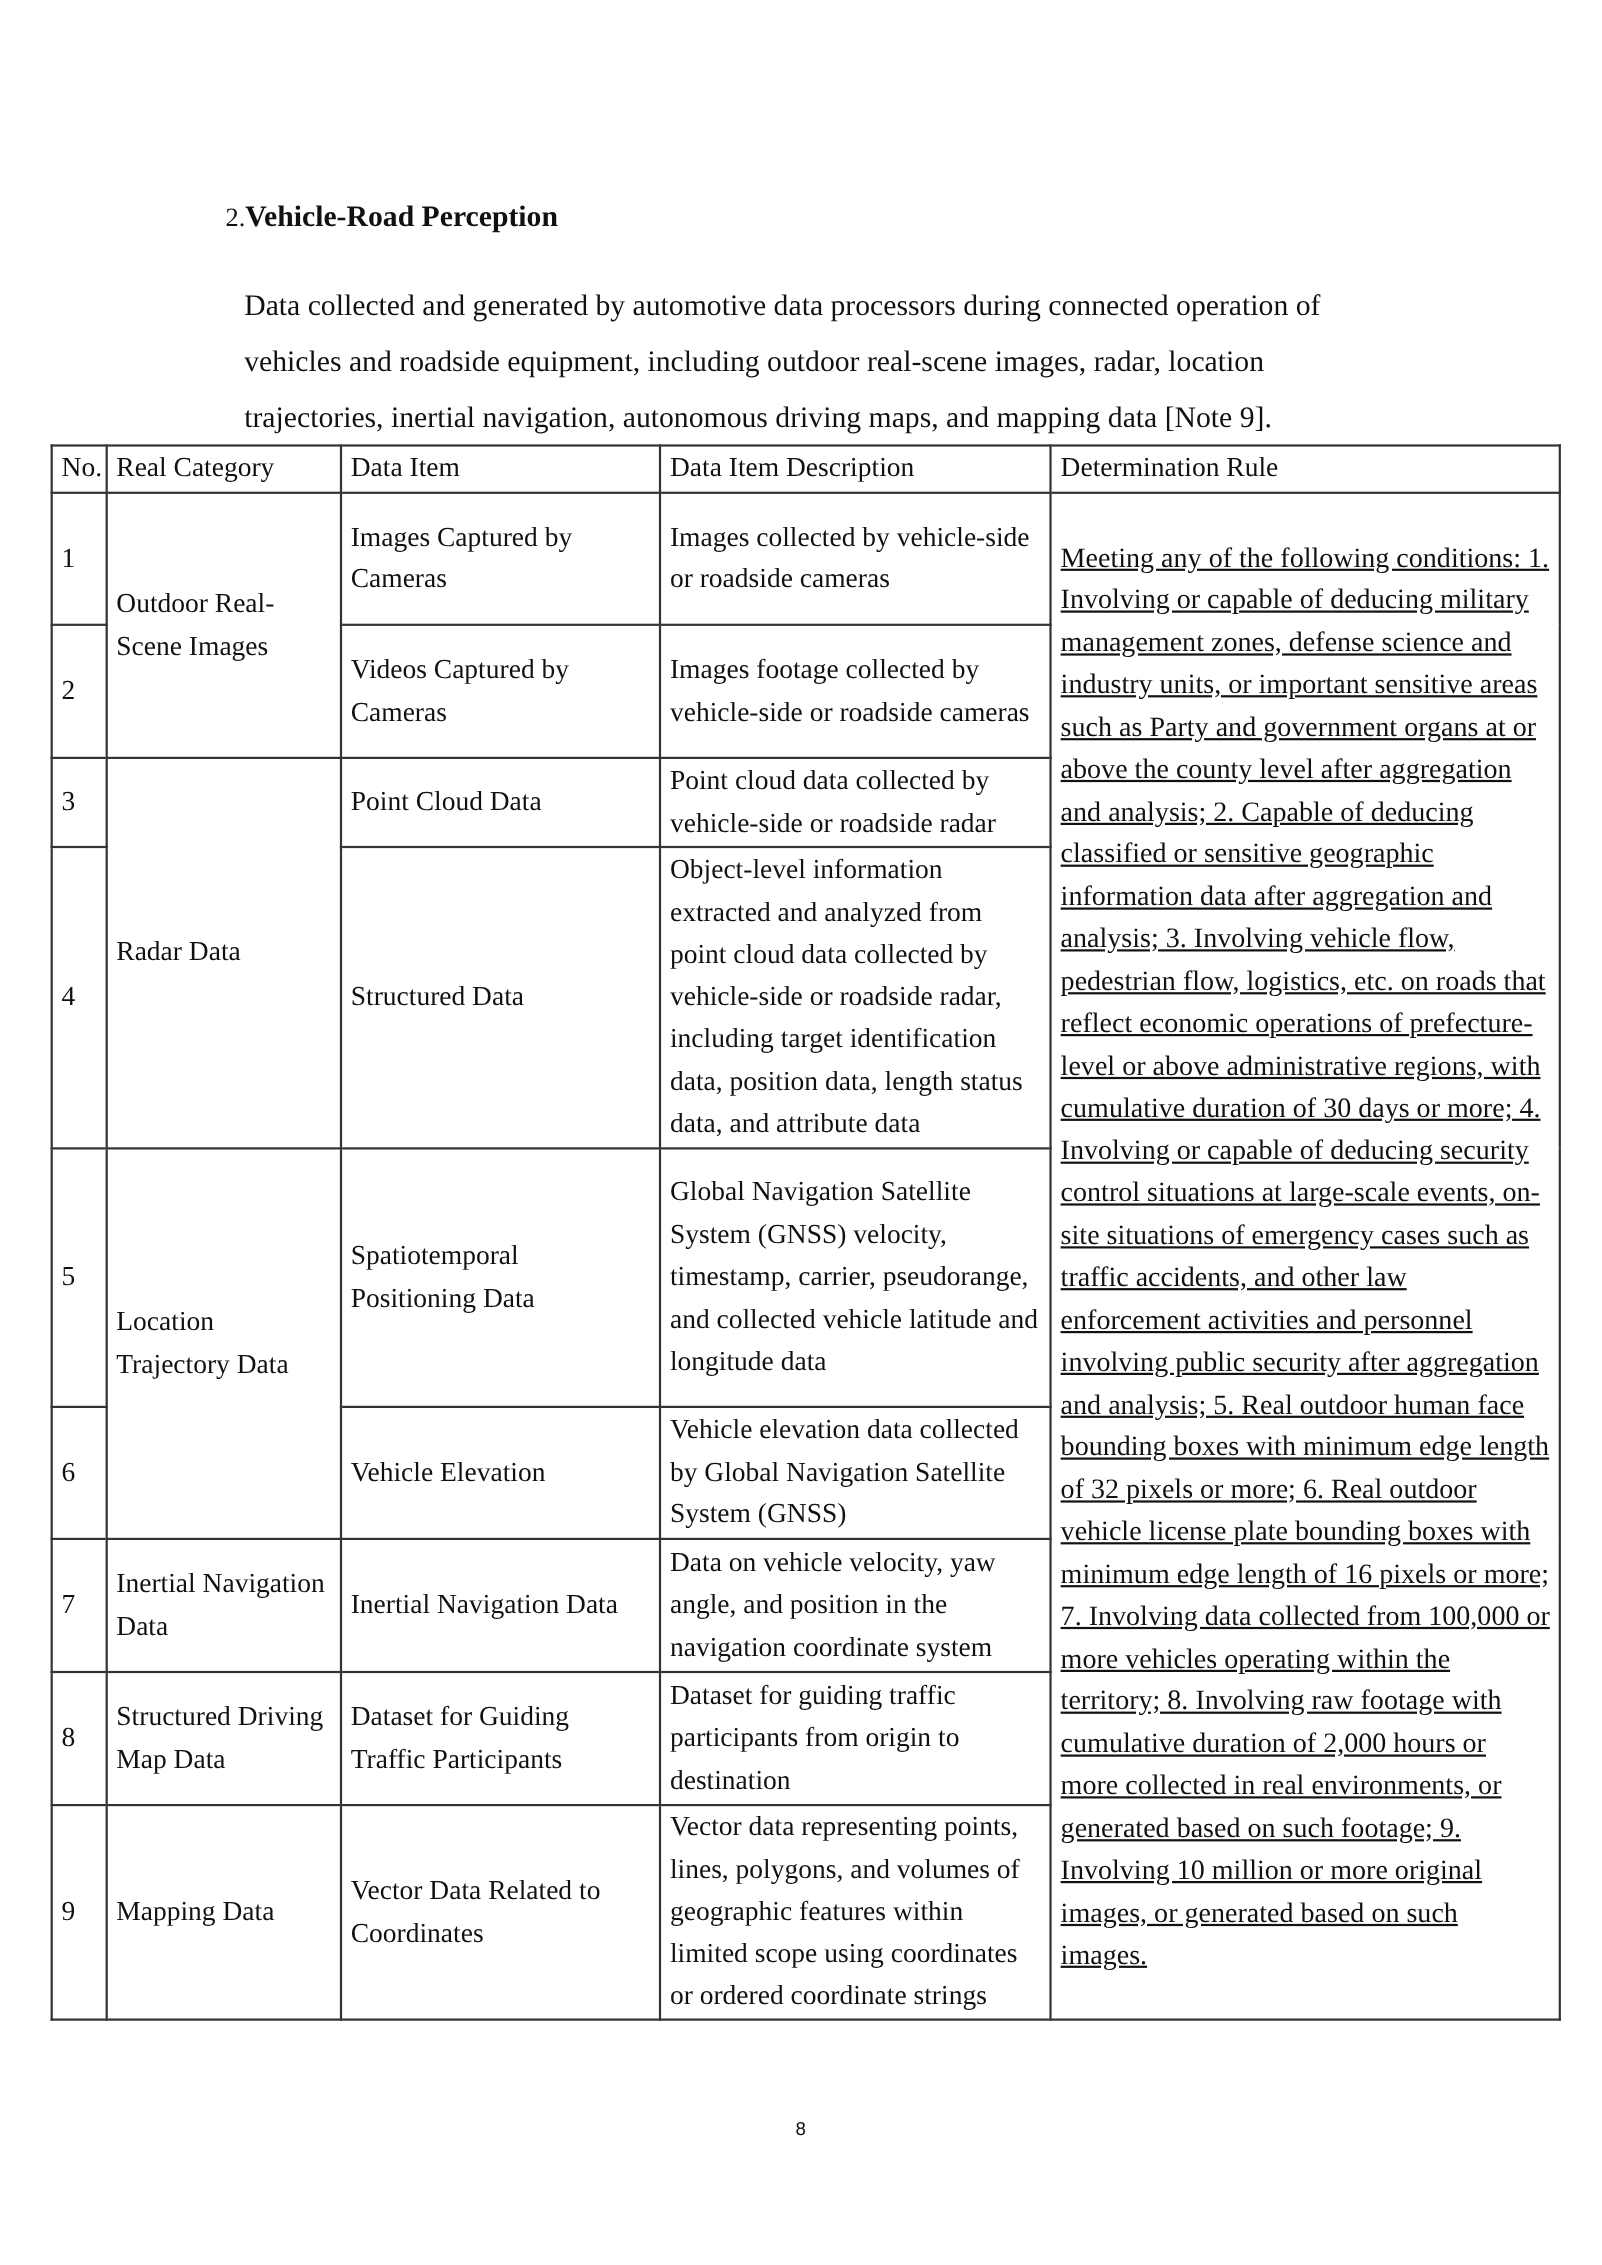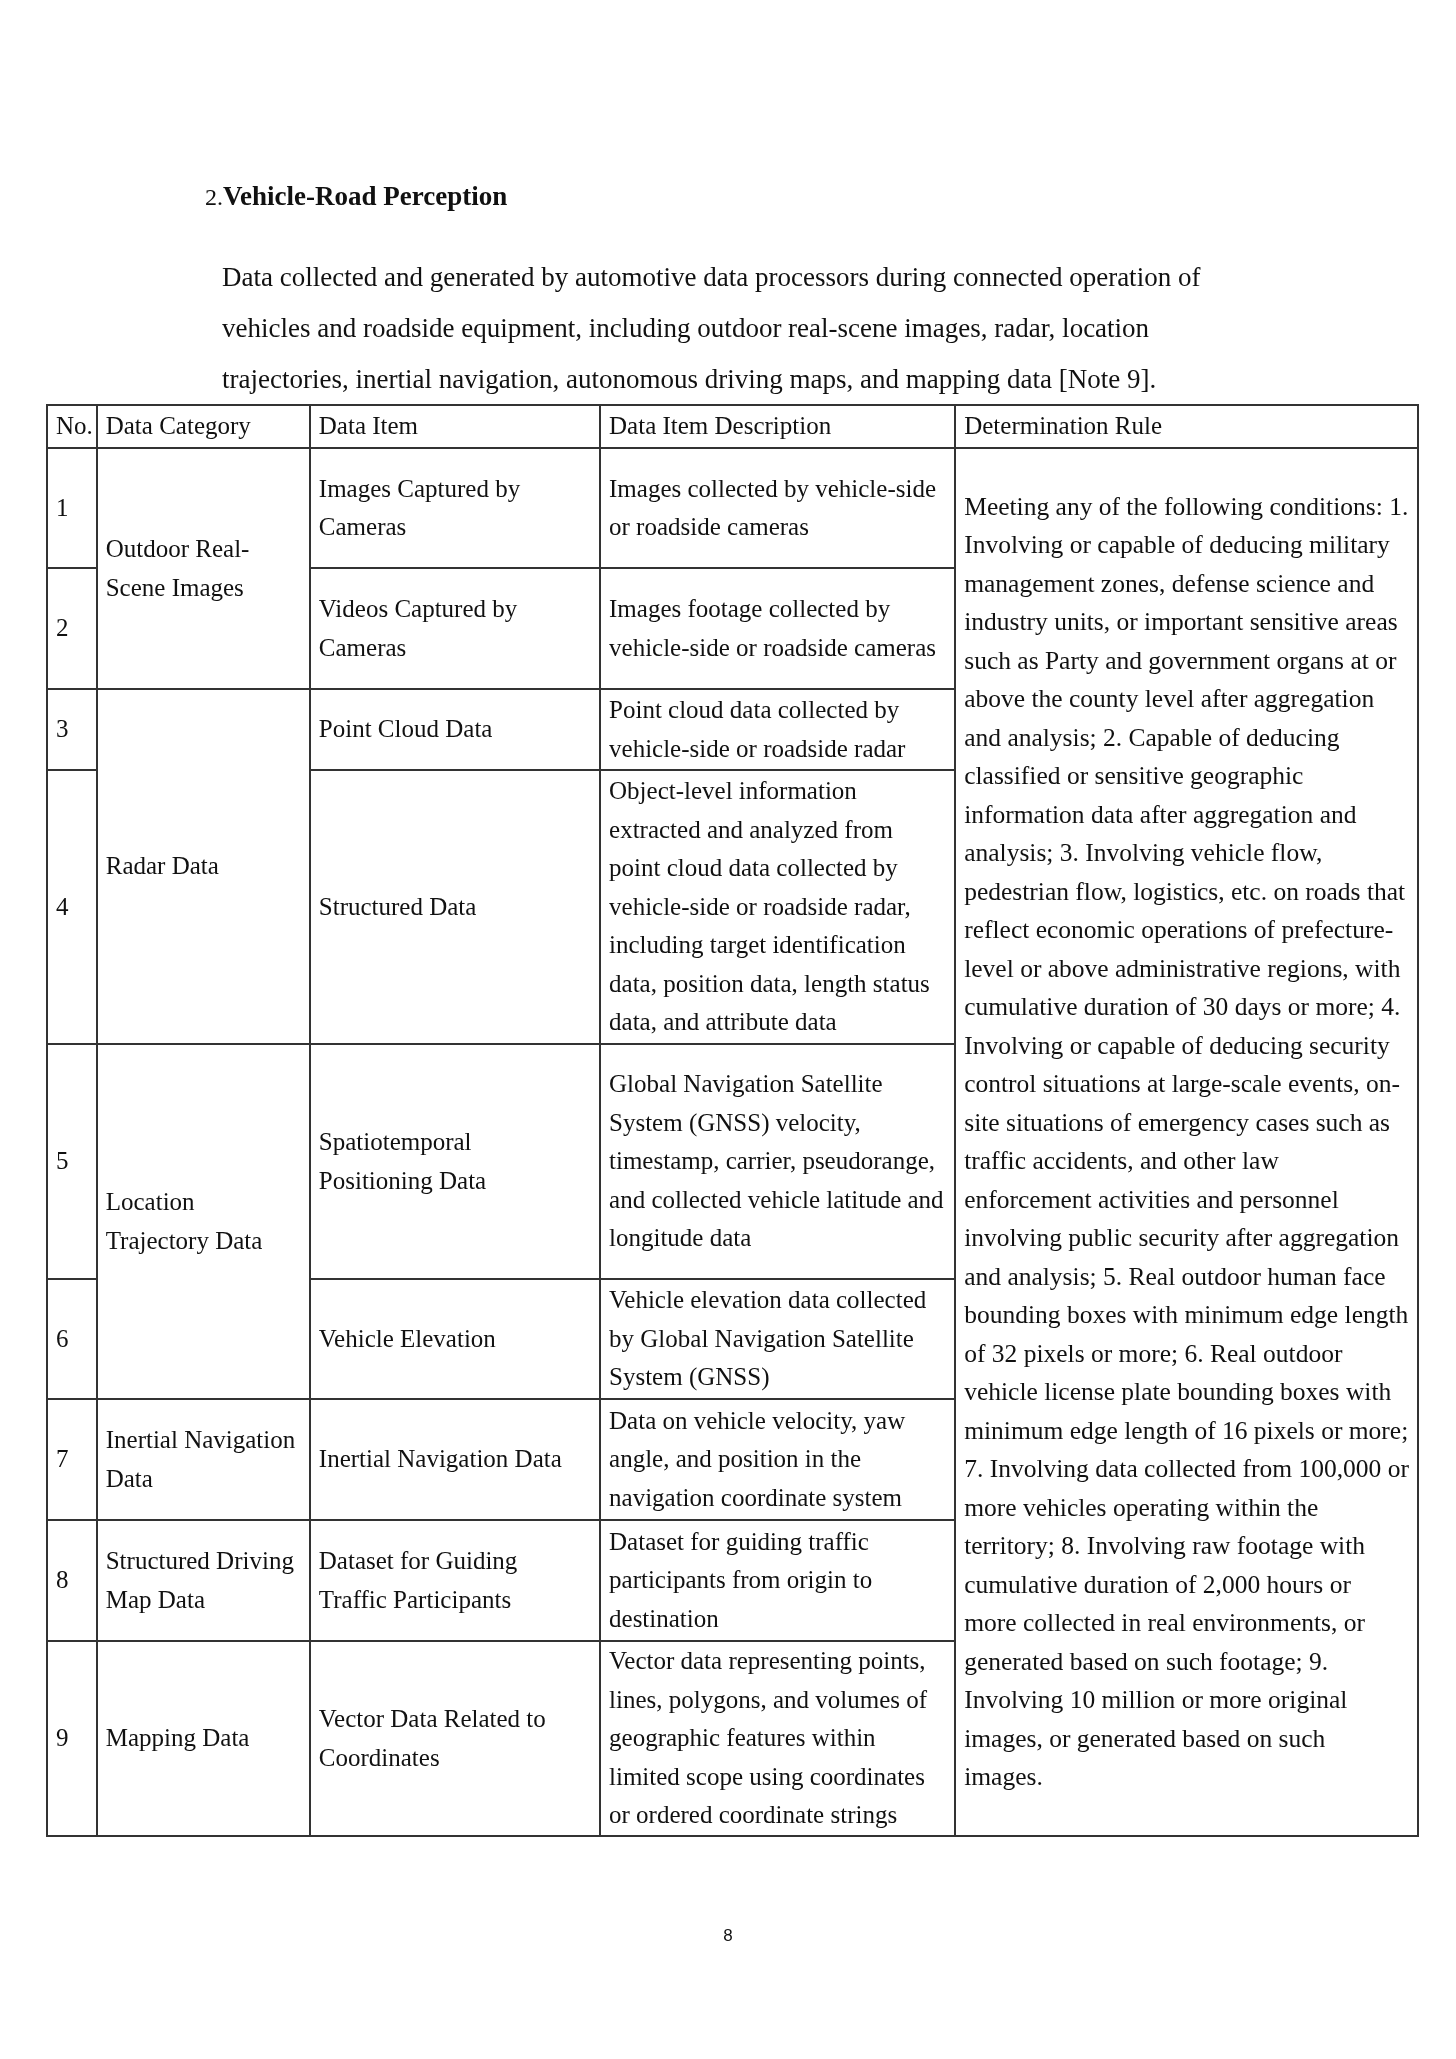--- a/index.html
+++ b/index.html
@@ -14,21 +14,21 @@
     table.grid { position: absolute; left: 46px; top: 404px; border-collapse: collapse;
                  table-layout: fixed; width: 1373px; font-size: 25px; line-height: 38.5px; }
     table.grid td, table.grid th { border: 2px solid #333; padding: 0 8px; vertical-align: middle;
                  text-align: left; font-weight: normal; overflow: hidden; }
     table.grid th { height: 41px; vertical-align: middle; }
     .c-no { width: 49px; }
     .c-cat { width: 210px; }
     .c-item { width: 286px; }
     .c-desc { width: 350px; }
     .c-rule { width: 456px; }
-    td.rule { vertical-align: top; padding-top: 26px; font-size: 25.5px; }
+    td.rule { vertical-align: top; padding-top: 26px; font-size: 25.5px; text-decoration: underline; }
     .page-number { position: absolute; left: 0; width: 1456px; top: 1926px; text-align: center;
                    font-family: "Liberation Sans", sans-serif; font-size: 17px; }
   </style>
 </head>
 <body>
 
 <div class="heading">
   <span class="num">2.</span><span class="title">Vehicle-Road Perception</span>
 </div>
 
@@ -40,21 +40,21 @@
   <colgroup>
     <col class="c-no">
       <col class="c-cat">
       <col class="c-item">
       <col class="c-desc">
       <col class="c-rule">
   </colgroup>
   <thead>
     <tr>
       <th>No.</th>
-      <th>Data Category</th>
+      <th>Real Category</th>
       <th>Data Item</th>
       <th>Data Item Description</th>
       <th>Determination Rule</th>
     </tr>
   </thead>
   <tbody>
     <tr style="height:120px">
       <td>1</td>
       <td rowspan="2">Outdoor Real-Scene Images</td>
       <td>Images Captured by Cameras</td>

